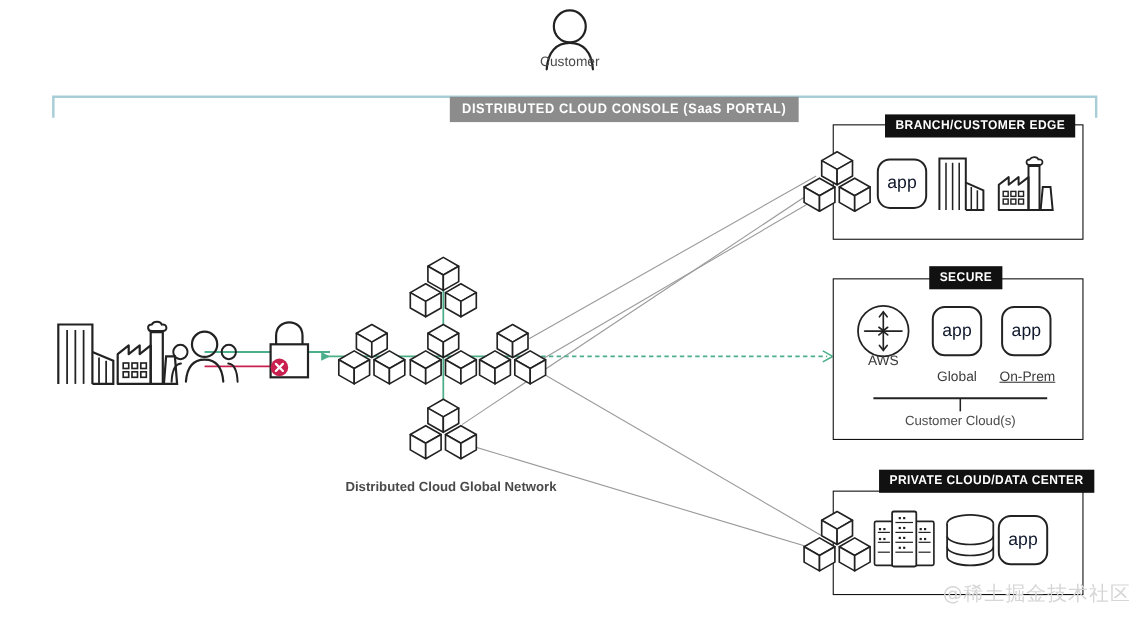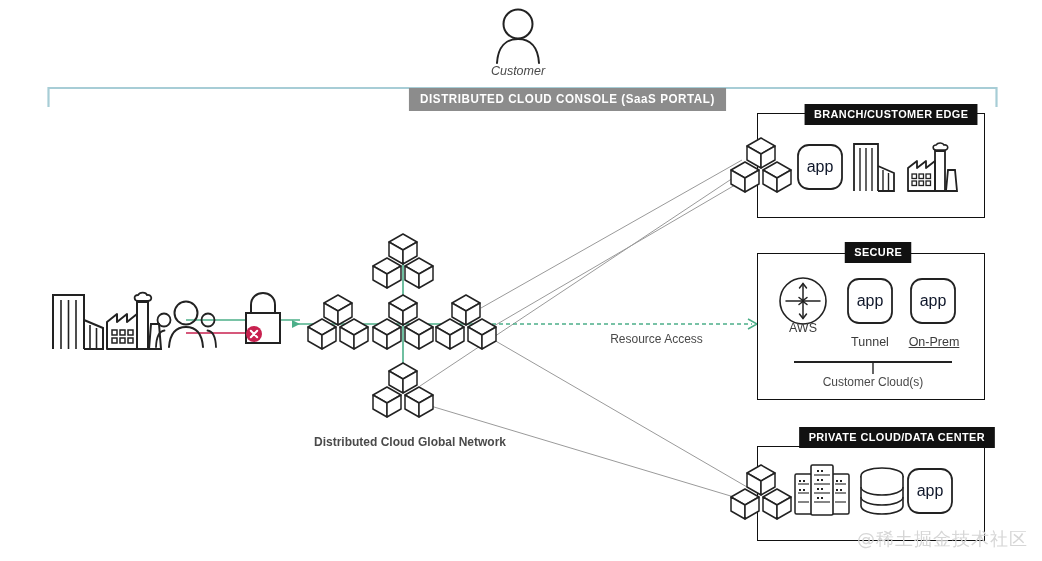--- a/index.html
+++ b/index.html
@@ -35,21 +35,21 @@
 <body>
 
 <div id="stage">
 
   <div class="abs" style="left:488px;top:6px;">
     <svg width="60" height="58" viewBox="0 0 60 58">
       <circle cx="30" cy="18" r="14.5" fill="none" stroke="#222" stroke-width="2"></circle>
       <path d="M9 57 C10 41 18 33 30 33 C42 33 50 41 51 57" fill="none" stroke="#222" stroke-width="2" stroke-linecap="round"></path>
     </svg>
   </div>
-  <div class="abs cap" style="left:448px;top:63px;width:140px;font-style:italic;">Customer</div>
+  <div class="abs cap" style="left:448px;top:48px;width:140px;">Customer</div>
 
   <div class="abs" style="left:40px;top:84px;">
     <svg width="965" height="24" viewBox="0 0 965 24">
       <path d="M8.5 22 L8.5 4 L956.5 4 L956.5 22" fill="none" stroke="#a7cdd6" stroke-width="2.2" stroke-linecap="square"></path>
     </svg>
   </div>
   <div class="abs banner" style="left:397px;top:88px;">DISTRIBUTED CLOUD CONSOLE (SaaS PORTAL)</div>
 
   <svg class="abs" style="left:0;top:0;" width="1042" height="561">
 
@@ -78,21 +78,20 @@
       <line x1="420" y1="386" x2="742" y2="172"></line>
     </g>
 
     <g stroke="#4caf89" stroke-width="1.5" fill="none" stroke-dasharray="4 3">
       <line x1="492" y1="324" x2="752" y2="324"></line>
     </g>
     <path d="M748 319 L757 324 L748 329" fill="none" stroke="#4caf89" stroke-width="1.5"></path>
   </svg>
 
   <div class="abs cap-sm" style="left:575px;top:331px;width:163px;">
-    <div>Resource Access</div>
   </div>
 
   <div class="abs" style="left:50px;top:292px;">
     <svg width="56" height="58" viewBox="0 0 56 58">
       <path d="M3 57 L3 3 L34 3 L34 57" fill="none" stroke="#222" stroke-width="2"></path>
       <path d="M34 28 L53 36 L53 57 L34 57" fill="none" stroke="#222" stroke-width="2"></path>
       <g stroke="#222" stroke-width="1.6">
         <line x1="11" y1="8" x2="11" y2="57"></line>
         <line x1="18.5" y1="8" x2="18.5" y2="57"></line>
         <line x1="26" y1="8" x2="26" y2="57"></line>
@@ -310,21 +309,21 @@
   <div class="abs appword" style="left:846px;top:292px;width:48px;text-align:center;">app</div>
 
   <div class="abs" style="left:909px;top:277px;">
     <svg width="48" height="48" viewBox="0 0 48 48">
       <rect x="2" y="2" width="44" height="44" rx="11" ry="11" fill="#fff" stroke="#222" stroke-width="1.8"></rect>
     </svg>
   </div>
   <div class="abs appword" style="left:909px;top:292px;width:48px;text-align:center;">app</div>
 
   <div class="abs icon-lab" style="left:778px;top:321px;width:50px;">AWS</div>
-  <div class="abs icon-lab" style="left:845px;top:335px;width:50px;">Tunnel</div>
+  <div class="abs icon-lab" style="left:845px;top:335px;width:50px;">Global</div>
   <div class="abs icon-lab" style="left:905px;top:335px;width:58px;text-decoration:underline;">On-Prem</div>
 
   <div class="abs" style="left:793px;top:360px;">
     <svg width="160" height="16" viewBox="0 0 160 16">
       <line x1="1" y1="2" x2="159" y2="2" stroke="#222" stroke-width="1.8"></line>
       <line x1="80" y1="2" x2="80" y2="14" stroke="#222" stroke-width="1.4"></line>
     </svg>
   </div>
   <div class="abs cap-sm" style="left:793px;top:374px;width:160px;">Customer Cloud(s)</div>
 

